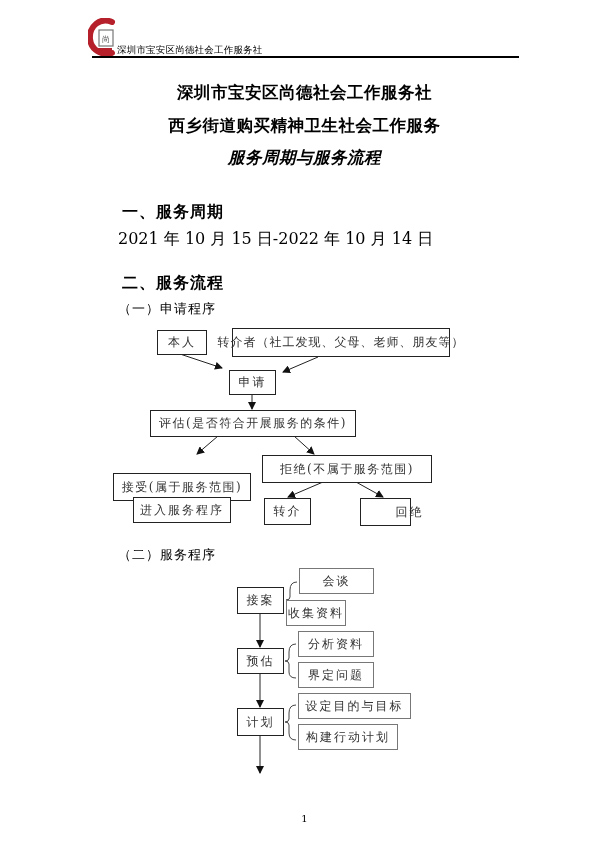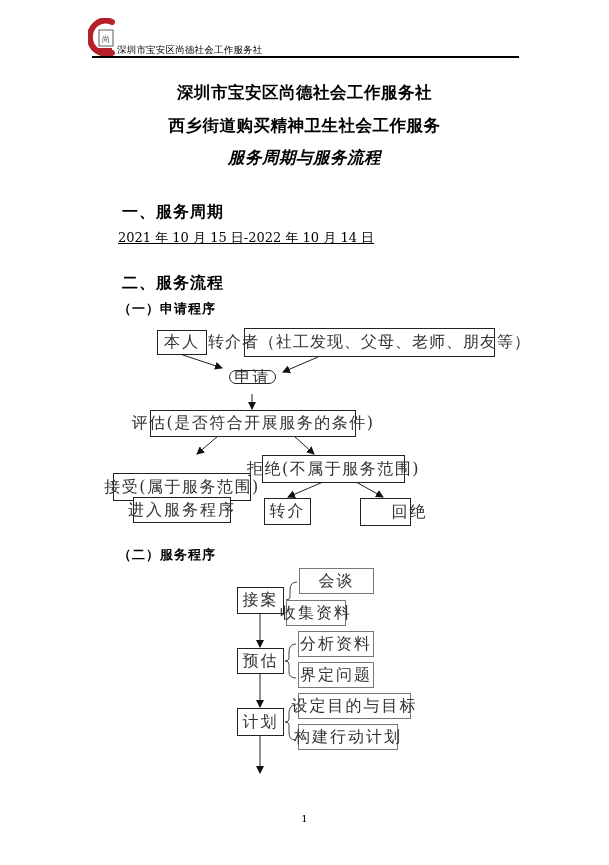--- a/index.html
+++ b/index.html
@@ -3,23 +3,23 @@
 <meta charset="utf-8">
 <style>
   html,body{margin:0;padding:0;background:#fff;}
   body{width:609px;height:865px;position:relative;overflow:hidden;font-family:"DejaVu Serif","Liberation Serif",serif;color:#000;}
   .abs{position:absolute;}
   .hdr-text{left:117px;top:44px;font-size:9.5px;letter-spacing:0.2px;}
   .hdr-line{left:92px;top:56px;width:427px;height:1.5px;background:#000;}
   .logo{left:88px;top:18px;width:34px;height:38px;}
   .title{left:0;width:609px;text-align:center;font-family:"DejaVu Sans","Liberation Sans",sans-serif;font-weight:bold;font-size:16.5px;letter-spacing:0.5px;}
   .h1{font-weight:bold;font-size:16px;letter-spacing:1px;}
-  .h2{font-weight:bold;font-size:13px;letter-spacing:1px;}
-  .body-text{font-size:13px;text-decoration:underline;}
-  .box{position:absolute;border:1.5px solid #222;box-sizing:border-box;display:flex;align-items:center;justify-content:center;font-size:16px;color:#333;letter-spacing:2px;background:#fff;white-space:nowrap;}
+  .h2{font-weight:normal;font-size:13px;letter-spacing:1px;}
+  .body-text{font-size:16px;}
+  .box{position:absolute;border:1.5px solid #222;box-sizing:border-box;display:flex;align-items:center;justify-content:center;font-size:12px;color:#333;letter-spacing:2px;background:#fff;white-space:nowrap;}
   .box.thin{border:1px solid #777;}
   svg.flow{position:absolute;left:0;top:0;pointer-events:none;}
   .pagenum{left:0;width:609px;text-align:center;top:813px;font-size:10px;}
 </style>
 </head>
 <body>
 
 <div class="abs logo">
   <svg width="34" height="38" viewBox="0 0 34 38">
     <path d="M24 4 C12 -1 1 8 2 21 C3 32 14 38 24 35" fill="none" stroke="#b5202a" stroke-width="6" stroke-linecap="round"></path>
@@ -62,25 +62,25 @@
     <line x1="260" y1="673" x2="260" y2="707" marker-end="url(#ah)"></line>
     <line x1="260" y1="735" x2="260" y2="773" marker-end="url(#ah)"></line>
 
     <path d="M297 582 Q290 582 290 590 L290 597 Q290 600 286 600 Q290 600 290 603 L290 611 Q290 618 297 618" stroke="#444"></path>
     <path d="M296 644 Q289 644 289 652 L289 658 Q289 661 285 661 Q289 661 289 664 L289 672 Q289 678 296 678" stroke="#444"></path>
     <path d="M296 705 Q289 705 289 713 L289 719 Q289 722 285 722 Q289 722 289 725 L289 733 Q289 740 296 740" stroke="#444"></path>
   </g>
 </svg>
 
 <div class="box" style="left:157px;top:330px;width:50px;height:25px;">本人</div>
-<div class="box" style="left:244px;top:328px;width:251px;height:29px;letter-spacing:1px;">转介者（社工发现、父母、老师、朋友等）</div>
-<div class="box" style="left:229px;top:370px;width:47px;height:14px;border-radius:9px;">申请</div>
+<div class="box" style="left:232px;top:328px;width:218px;height:29px;letter-spacing:1px;">转介者（社工发现、父母、老师、朋友等）</div>
+<div class="box" style="left:229px;top:370px;width:47px;height:25px;">申请</div>
 <div class="box" style="left:150px;top:410px;width:206px;height:27px;letter-spacing:1.5px;">评估(是否符合开展服务的条件)</div>
 <div class="box" style="left:113px;top:473px;width:138px;height:28px;letter-spacing:1.5px;">接受(属于服务范围)</div>
-<div class="box" style="left:262px;top:455px;width:143px;height:28px;letter-spacing:1.5px;">拒绝(不属于服务范围)</div>
+<div class="box" style="left:262px;top:455px;width:170px;height:28px;letter-spacing:1.5px;">拒绝(不属于服务范围)</div>
 <div class="box" style="left:133px;top:497px;width:98px;height:26px;">进入服务程序</div>
 <div class="box" style="left:264px;top:498px;width:47px;height:27px;">转介</div>
 <div class="box" style="left:360px;top:498px;width:51px;height:28px;padding-left:48px;">回绝</div>
 
 <div class="abs h2" style="left:118px;top:546px;">（二）服务程序</div>
 
 <div class="box" style="left:237px;top:587px;width:47px;height:27px;">接案</div>
 <div class="box thin" style="left:299px;top:568px;width:75px;height:26px;">会谈</div>
 <div class="box thin" style="left:286px;top:600px;width:60px;height:26px;">收集资料</div>
 

